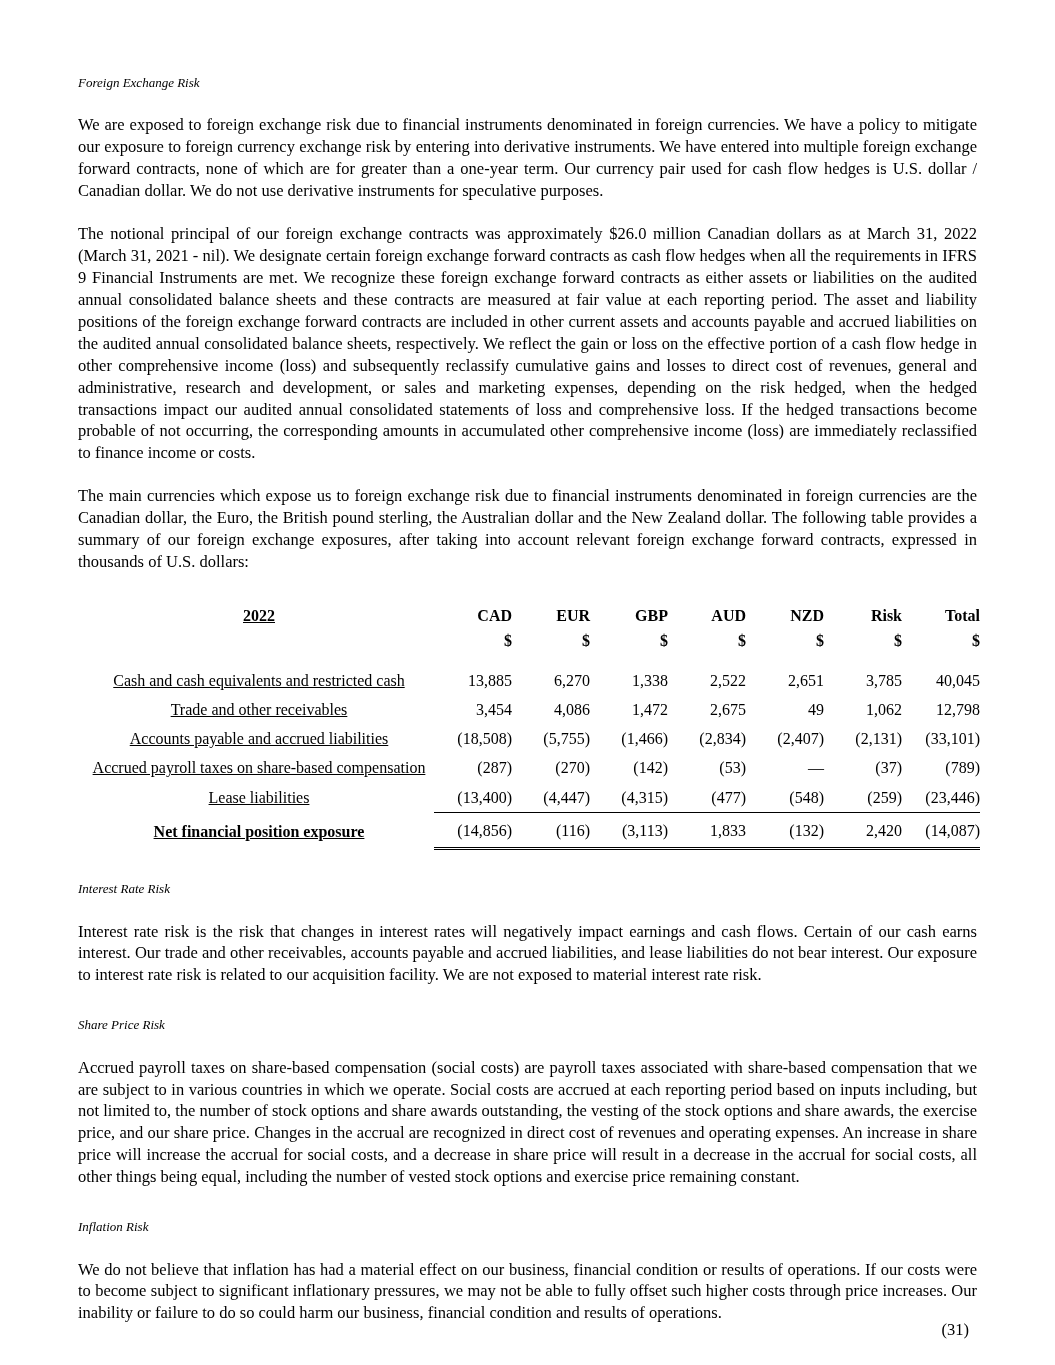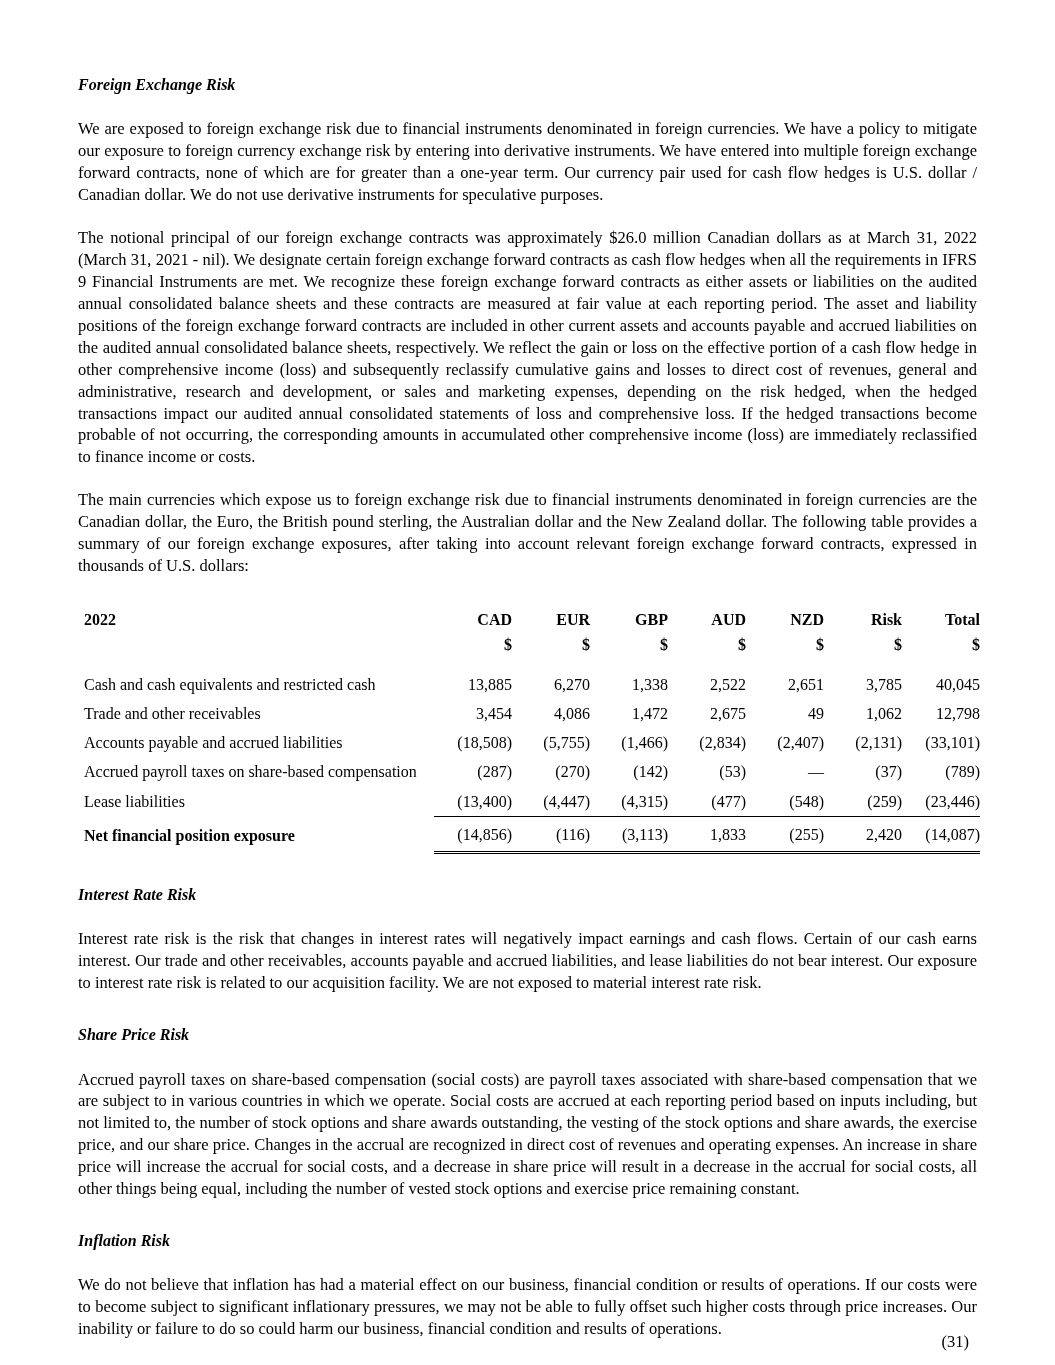--- a/index.html
+++ b/index.html
@@ -14,23 +14,23 @@
     background: #ffffff;
     box-sizing: border-box;
     padding: 74px 78px 0 78px;
     font-family: "Liberation Serif", "DejaVu Serif", serif;
     font-size: 16.5px;
     color: #000000;
     line-height: 1.33;
     overflow: hidden;
   }
   .section-heading {
-    font-weight: bold;
+    font-weight: normal;
     font-style: italic;
-    font-size: 16px;
+    font-size: 13px;
     margin: 0 0 23px 0;
   }
   .section-heading.spaced {
     margin-top: 30px;
   }
   .para {
     margin: 0 0 21px 0;
     text-align: justify;
   }
   .para:last-of-type {
@@ -45,22 +45,23 @@
     table-layout: fixed;
   }
   .fx-table th, .fx-table td {
     font-size: 16px;
     font-weight: normal;
     padding: 4px 0 4px 6px;
     white-space: nowrap;
     vertical-align: bottom;
   }
   .fx-table .label-col {
-    text-align: left;
+    text-align: center;
     width: 350px;
+    text-decoration: underline;
   }
   .fx-table .num {
     text-align: right;
     width: 72px;
   }
   .fx-table thead th {
     font-weight: bold;
   }
   .fx-table .dollar-row th {
     padding-top: 0;
@@ -75,21 +76,21 @@
   }
   .fx-table tr.total-row td.num {
     border-bottom: 3px double #000000;
   }
   .fx-table tr.total-row td.label-col {
     font-weight: bold;
   }
   .page-number {
     position: absolute;
     right: 86px;
-    bottom: 12px;
+    bottom: 24px;
     font-size: 16.5px;
   }
 </style>
 </head>
 <body>
 
 <div class="page">
 
   <h2 class="section-heading">Foreign Exchange Risk</h2>
   <p class="para">We are exposed to foreign exchange risk due to financial instruments denominated in foreign currencies. We have a policy to mitigate our exposure to foreign currency exchange risk by entering into derivative instruments. We have entered into multiple foreign exchange forward contracts, none of which are for greater than a one-year term. Our currency pair used for cash flow hedges is U.S. dollar / Canadian dollar. We do not use derivative instruments for speculative purposes.</p>
@@ -170,21 +171,21 @@
           <td class="num">(548)</td>
           <td class="num">(259)</td>
           <td class="num">(23,446)</td>
         </tr>
         <tr class="total-row">
           <td class="label-col">Net financial position exposure</td>
           <td class="num">(14,856)</td>
           <td class="num">(116)</td>
           <td class="num">(3,113)</td>
           <td class="num">1,833</td>
-          <td class="num">(255)</td>
+          <td class="num">(132)</td>
           <td class="num">2,420</td>
           <td class="num">(14,087)</td>
         </tr>
       </tbody>
     </table>
   </div>
 
   <h2 class="section-heading spaced">Interest Rate Risk</h2>
   <p class="para">Interest rate risk is the risk that changes in interest rates will negatively impact earnings and cash flows. Certain of our cash earns interest. Our trade and other receivables, accounts payable and accrued liabilities, and lease liabilities do not bear interest. Our exposure to interest rate risk is related to our acquisition facility. We are not exposed to material interest rate risk.</p>
 

